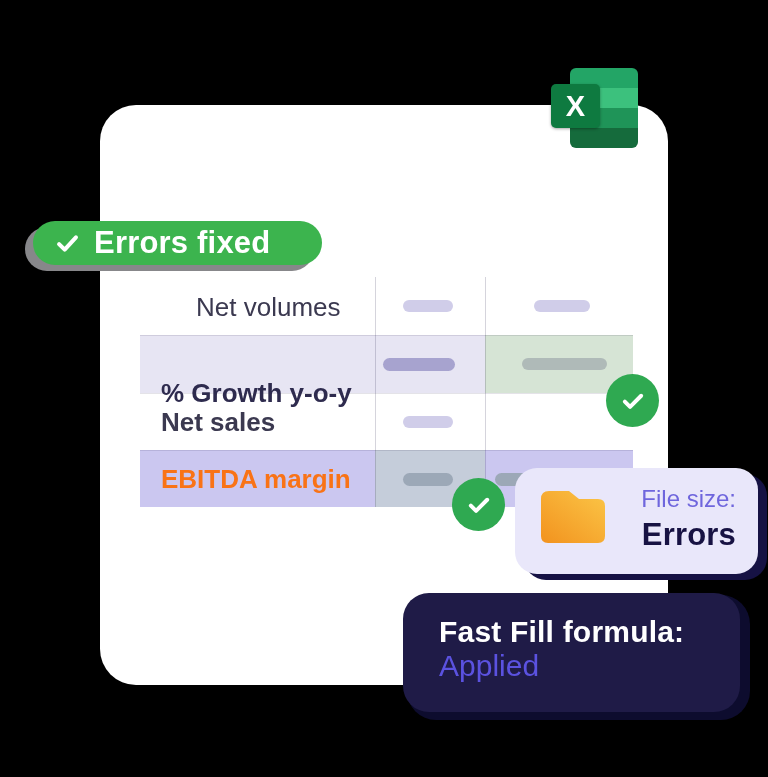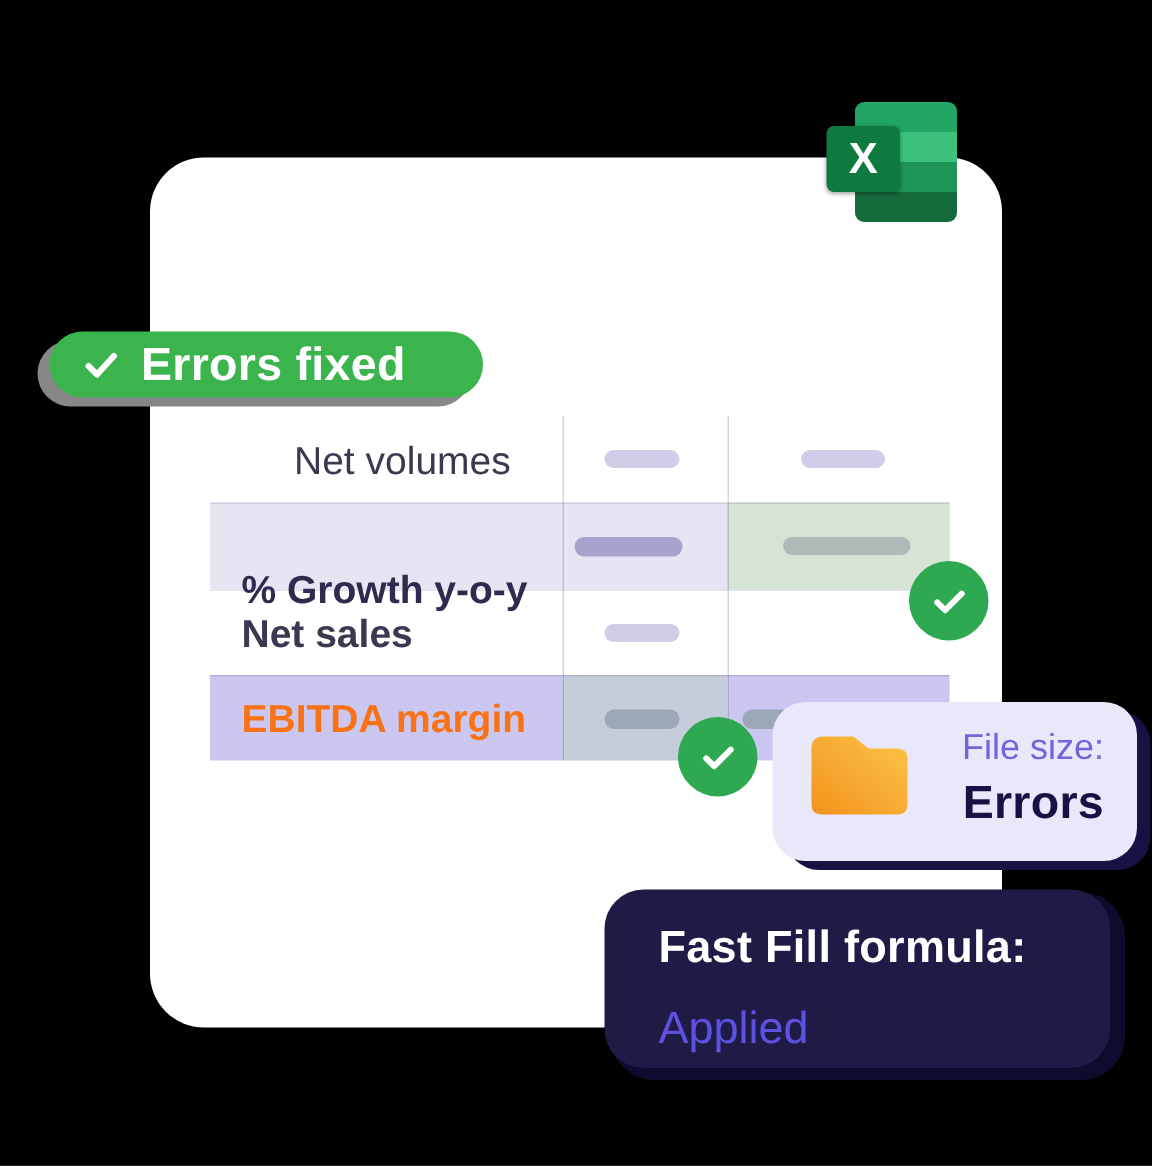--- a/index.html
+++ b/index.html
@@ -58,21 +58,21 @@
     background:#E9E7FA; box-shadow:9px 6px 0 #161244; z-index:7; }
   .folder { position:absolute; left:21px; top:15px; }
   .file-text { position:absolute; right:22px; top:17px; text-align:right; }
   .file-label { font-size:24px; font-weight:500; color:#6F66DD; }
   .file-value { margin-top:4px; font-size:31px; font-weight:800; color:#171243; letter-spacing:.2px; }
 
   
   .fastfill-card { position:absolute; left:403px; top:593px; width:337px; height:119px; border-radius:26px;
     background:#1F1B47; box-shadow:7px 5px 0 3px #0D0C2E; z-index:8; padding:22px 0 0 36px; }
   .fastfill-title { font-size:30px; font-weight:800; color:#ffffff; letter-spacing:.2px; }
-  .fastfill-value { margin-top:20px; font-size:30px; font-weight:400; color:#5B52E0; }
+  .fastfill-value { margin-top:0; font-size:30px; font-weight:400; color:#5B52E0; }
 </style>
 </head>
 <body>
 
 <div class="stage">
 
   <div class="main-card"></div>
   <div class="report-title">P&amp;L report</div>
   <div class="title-underline"></div>
 

